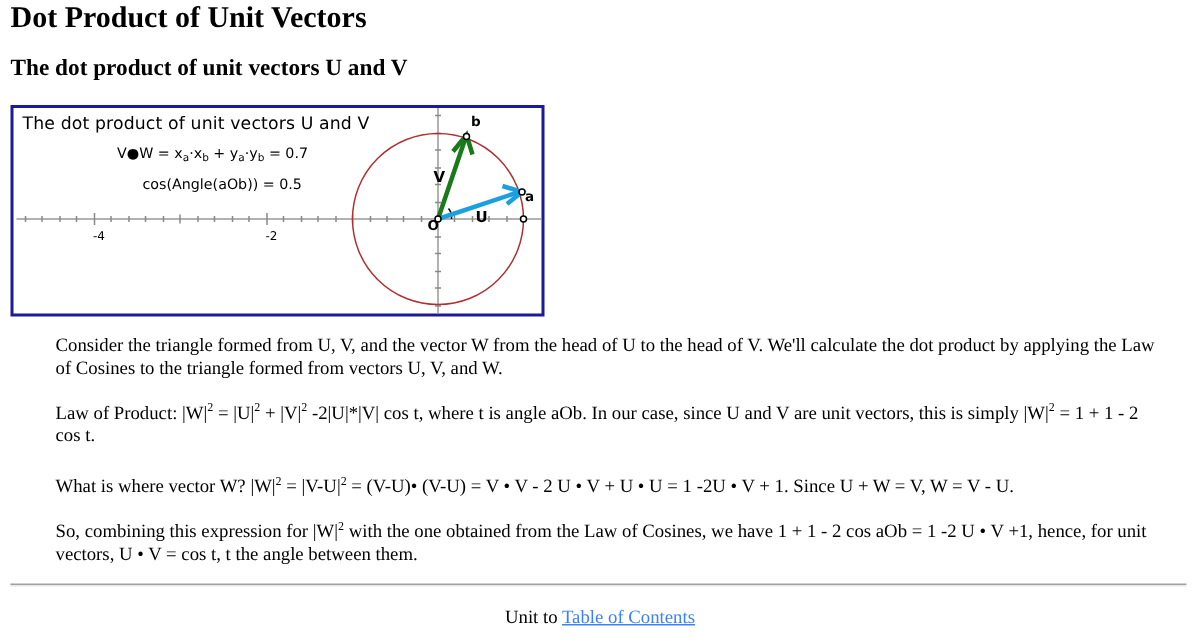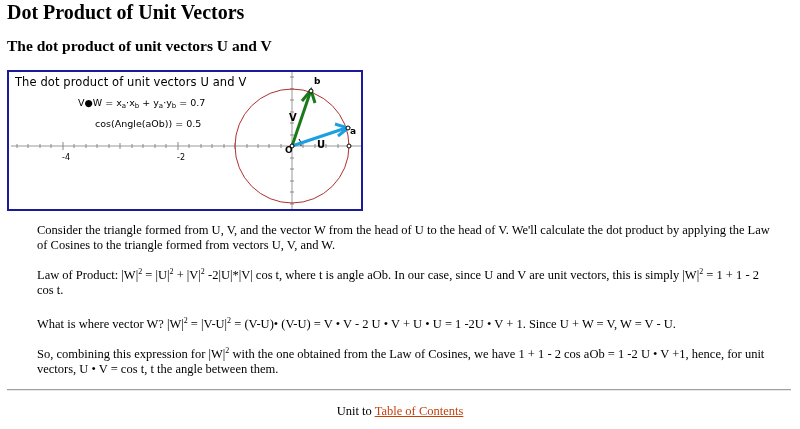--- a/index.html
+++ b/index.html
@@ -37,21 +37,21 @@
   .content p { margin: 0; }
   .content sup { font-size: 8px; vertical-align: 5px; line-height: 0; }
   hr.rule {
     position: absolute; left: 7px; top: 389px; width: 784px; margin: 0;
     border: 0; border-top: 1px solid #a0a0a0; border-bottom: 1px solid #e8e8e8; height: 0;
   }
   .footer {
     position: absolute; left: 0; top: 404px; width: 800px; text-align: center;
     font-size: 12.5px; line-height: 15px;
   }
-  .footer a { color: #c2410c; text-decoration: underline; }
+  .footer a { color: #3b82f6; text-decoration: underline; }
 </style>
 </head>
 <body>
 
 <h1>Dot Product of Unit Vectors</h1>
 <h3>The dot product of unit vectors U and V</h3>
 
 <div class="applet">
   <svg width="352" height="137" viewBox="0 0 352 137">
 

